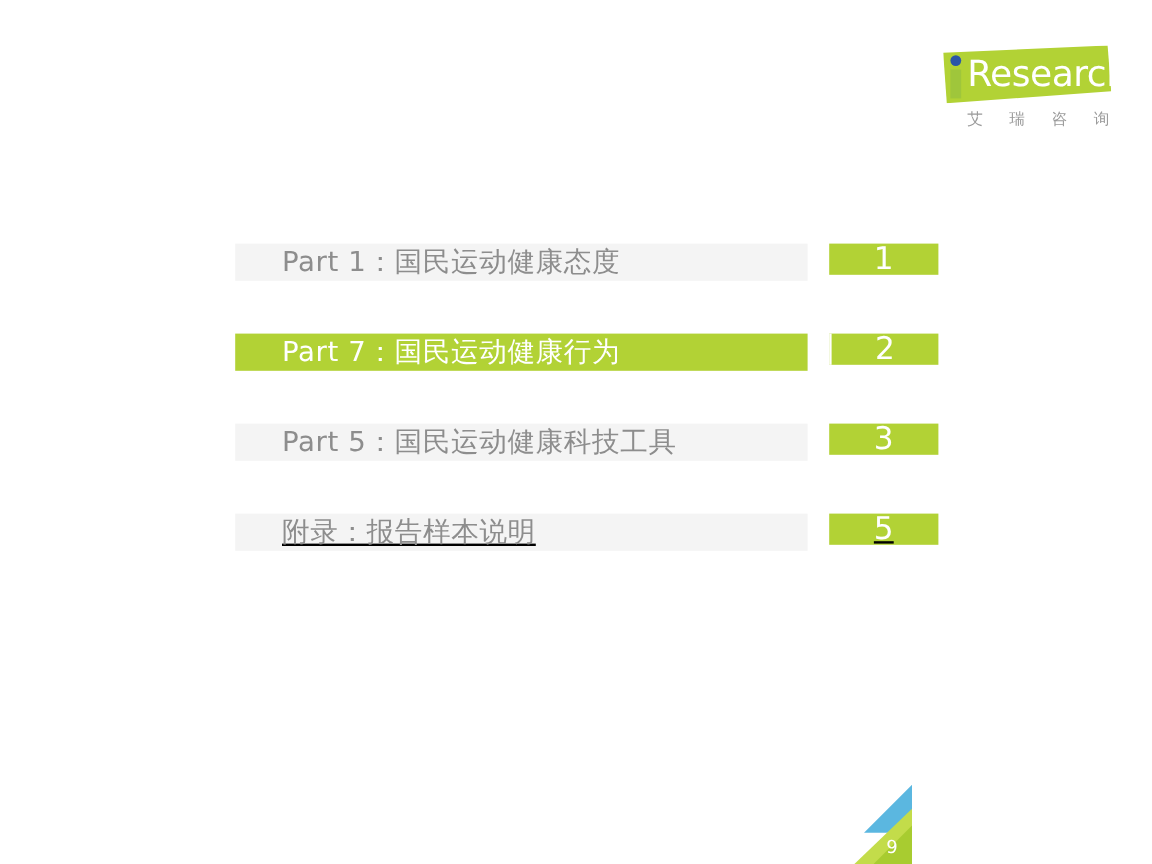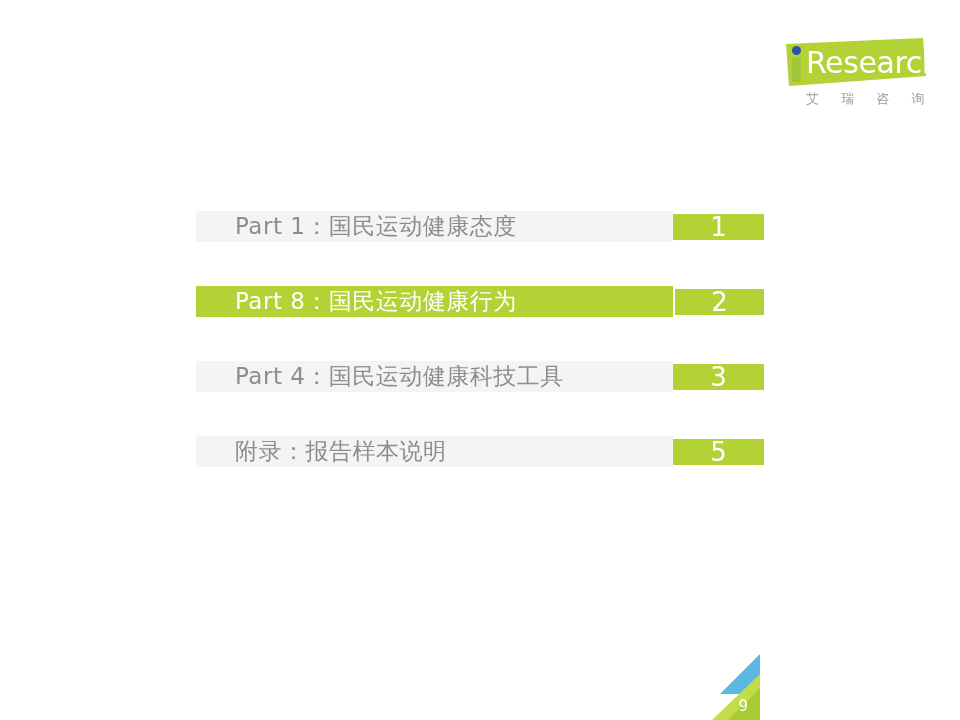--- a/index.html
+++ b/index.html
@@ -92,23 +92,24 @@
     position: absolute;
     left: 196px;
     top: 203px;
     width: 568px;
   }
   .toc-row {
     position: relative;
     height: 47px;
     margin-bottom: 28px;
     display: flex;
-    align-items: center;
-  }
-  .toc-row:last-child { margin-bottom: 0; }
+    align-items: flex-start;
+    gap: 18px;
+  }
+  .toc-row:last-child { margin-bottom: 0; text-decoration: underline; }
 
   .toc-label {
     flex: 0 0 477px;
     background: #f4f4f4;
     display: flex;
     align-items: center;
     padding-left: 39px;
     box-sizing: border-box;
   }
   .toc-label-text {
@@ -189,30 +190,30 @@
       <div class="toc-label">
         <span class="toc-label-text">Part 1：国民运动健康态度</span>
       </div>
       <div class="toc-num">
         <span class="toc-num-text">1</span>
       </div>
     </div>
 
     <div class="toc-row active">
       <div class="toc-label">
-        <span class="toc-label-text">Part 8：国民运动健康行为</span>
+        <span class="toc-label-text">Part 7：国民运动健康行为</span>
       </div>
       <div class="toc-num">
         <span class="toc-num-text">2</span>
       </div>
     </div>
 
     <div class="toc-row">
       <div class="toc-label">
-        <span class="toc-label-text">Part 4：国民运动健康科技工具</span>
+        <span class="toc-label-text">Part 5：国民运动健康科技工具</span>
       </div>
       <div class="toc-num">
         <span class="toc-num-text">3</span>
       </div>
     </div>
 
 
     <div class="toc-row">
       <div class="toc-label">
         <span class="toc-label-text">附录：报告样本说明</span>

